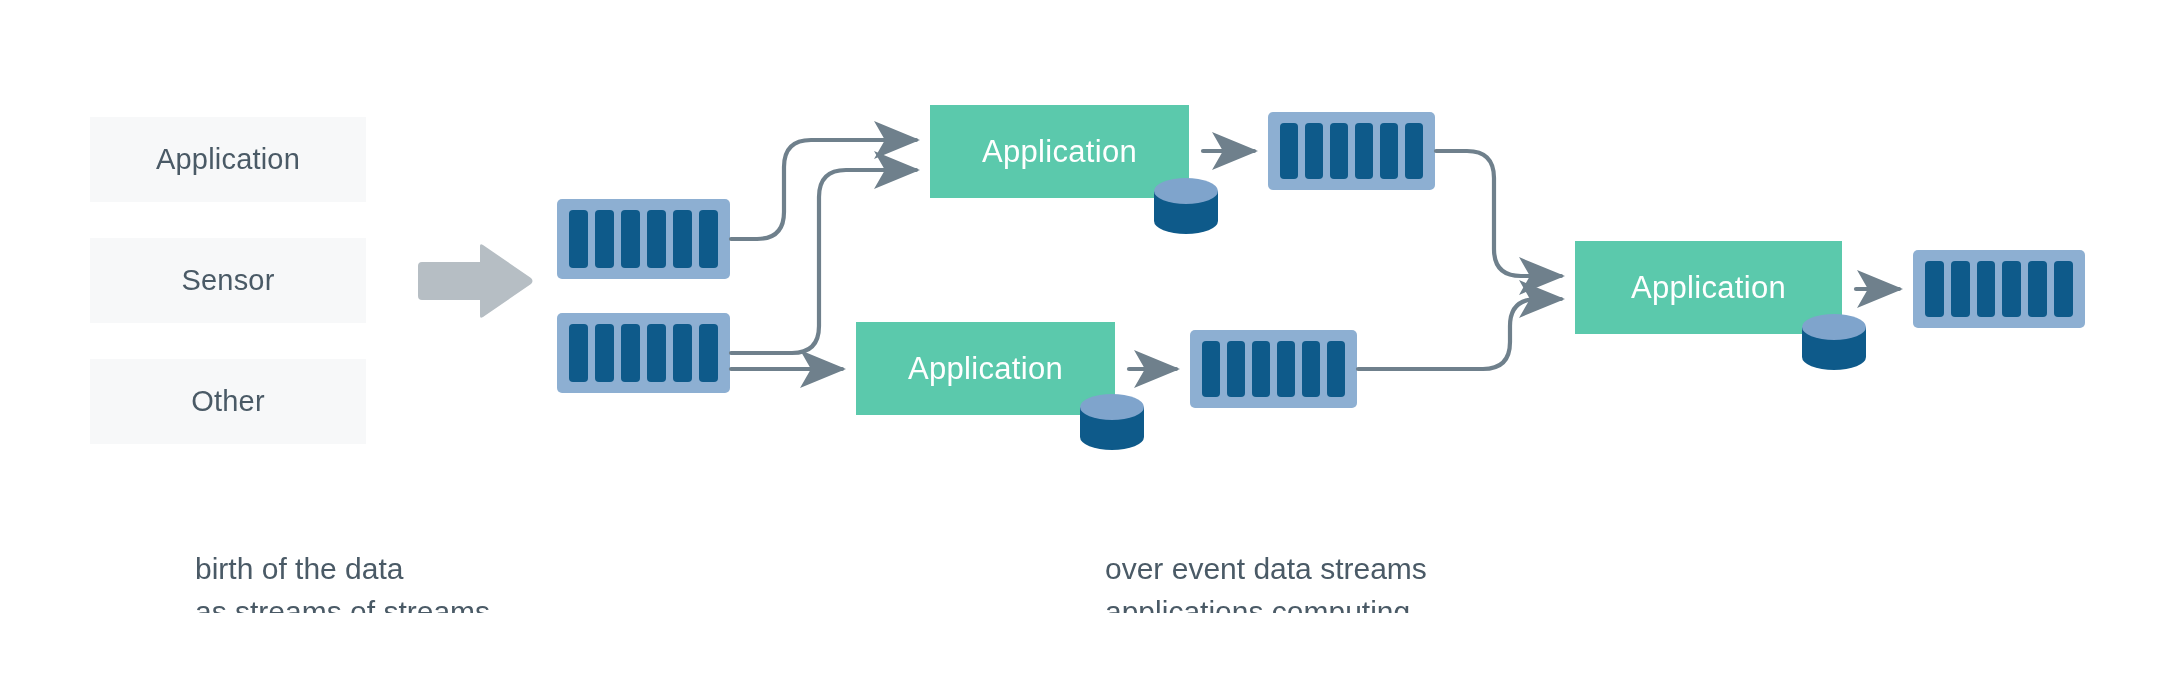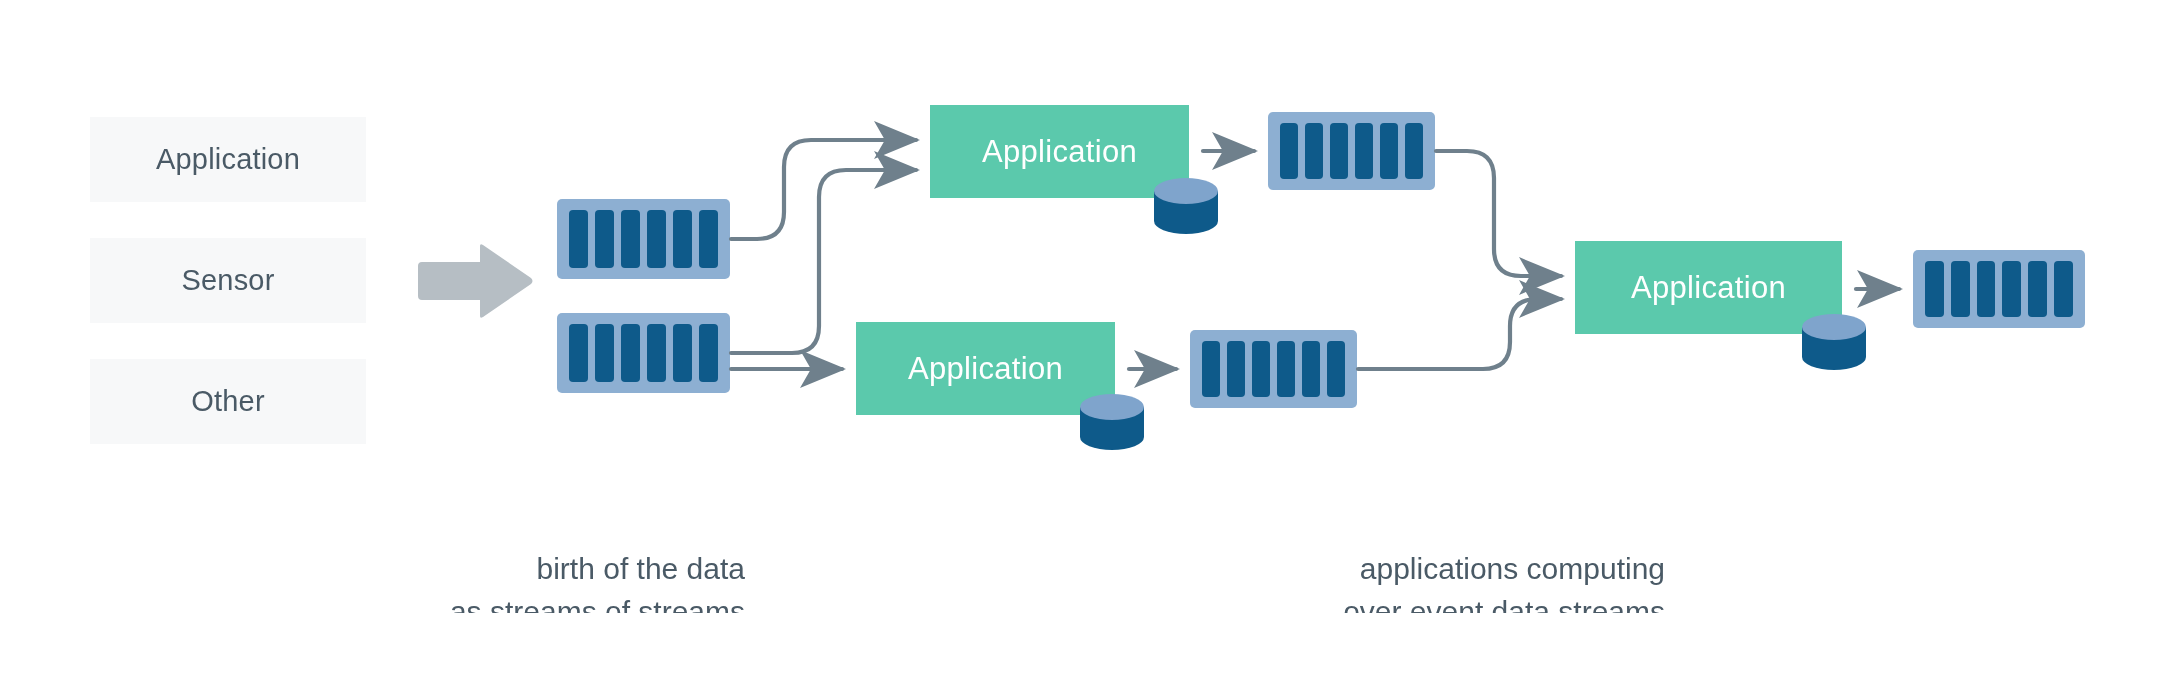--- a/index.html
+++ b/index.html
@@ -79,21 +79,21 @@
     left: 0;
     top: 0;
     width: 2161px;
     height: 691px;
     pointer-events: none;
   }
 
   
   .caption {
     position: absolute;
-    text-align: right;
+    text-align: left;
     color: #4a5a66;
     font-size: 30px;
     line-height: 1.42;
     font-weight: 400;
   }
 </style>
 </head>
 <body>
 
 <div id="canvas">
@@ -214,17 +214,17 @@
       <path d="M1856 289 L1899 289" marker-end="url(#ah)"></path>
     </g>
   </svg>
 
   <div class="caption" style="left:195px; top:548px; width:550px;">
     <div>birth of the data</div>
     <div>as streams of streams</div>
   </div>
 
   <div class="caption" style="left:1105px; top:548px; width:560px;">
+    <div>over event data streams</div>
     <div>applications computing</div>
-    <div>over event data streams</div>
   </div>
 
 </div>
 
 </body></html>

